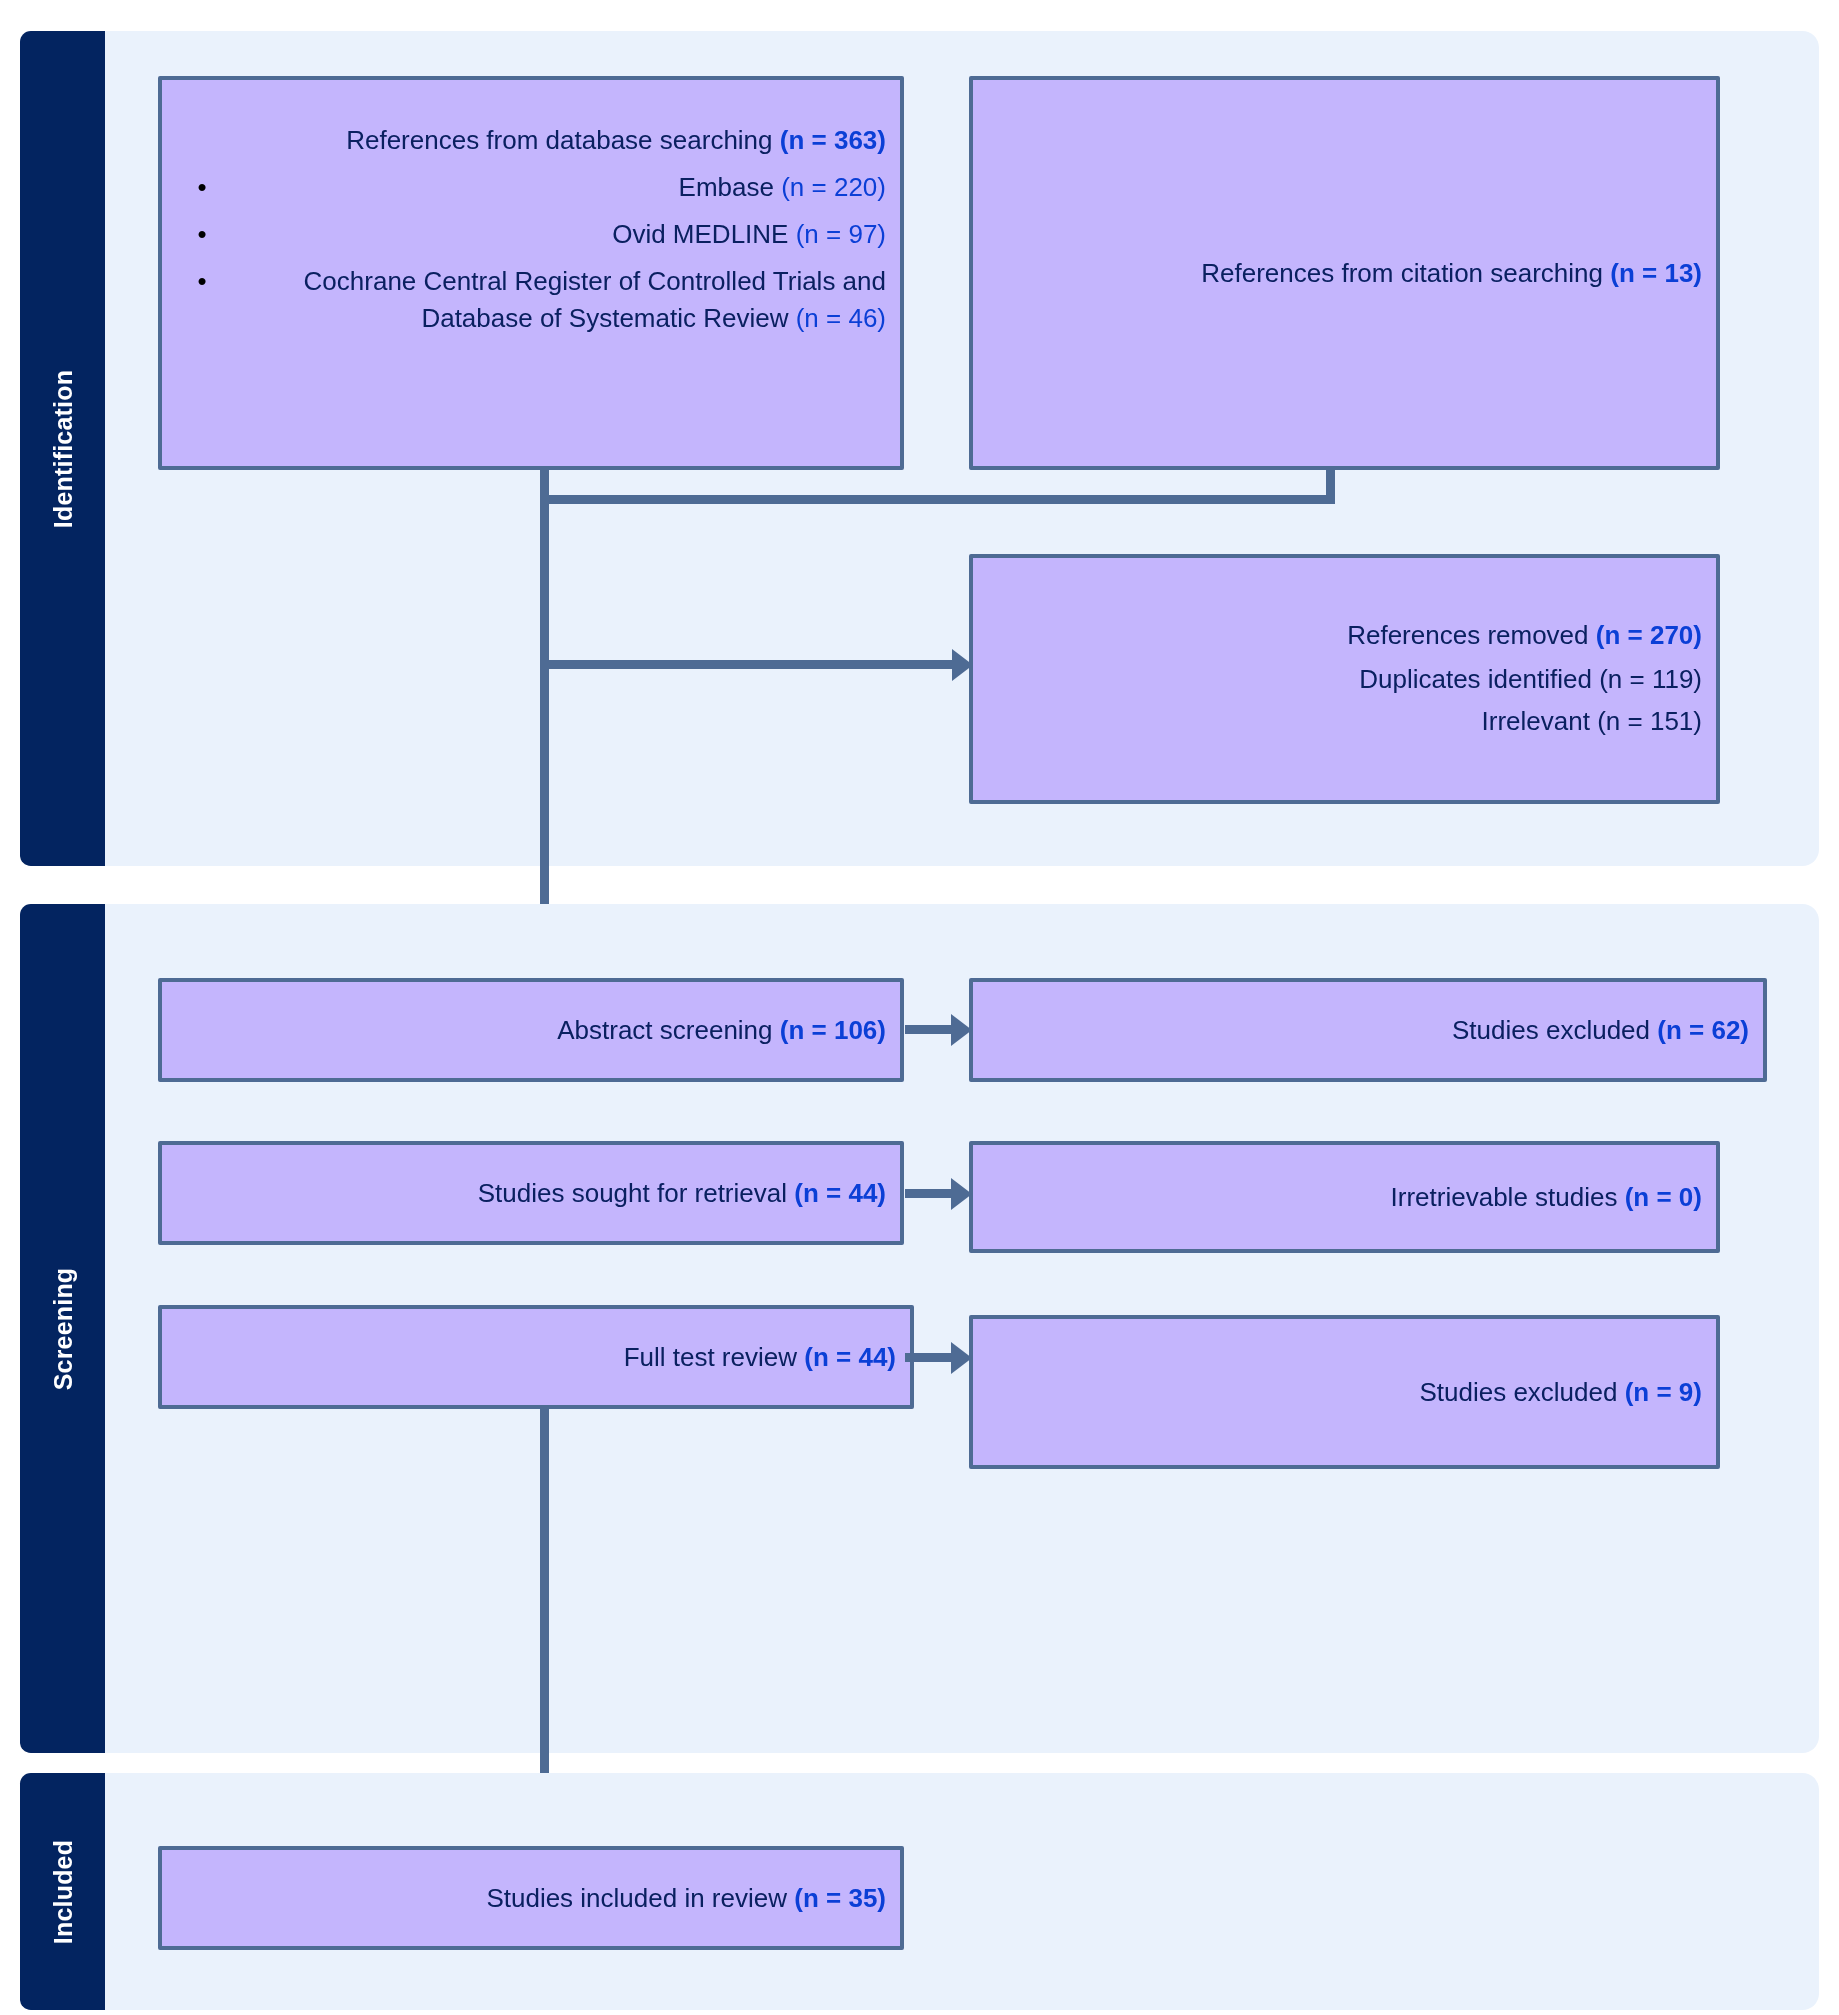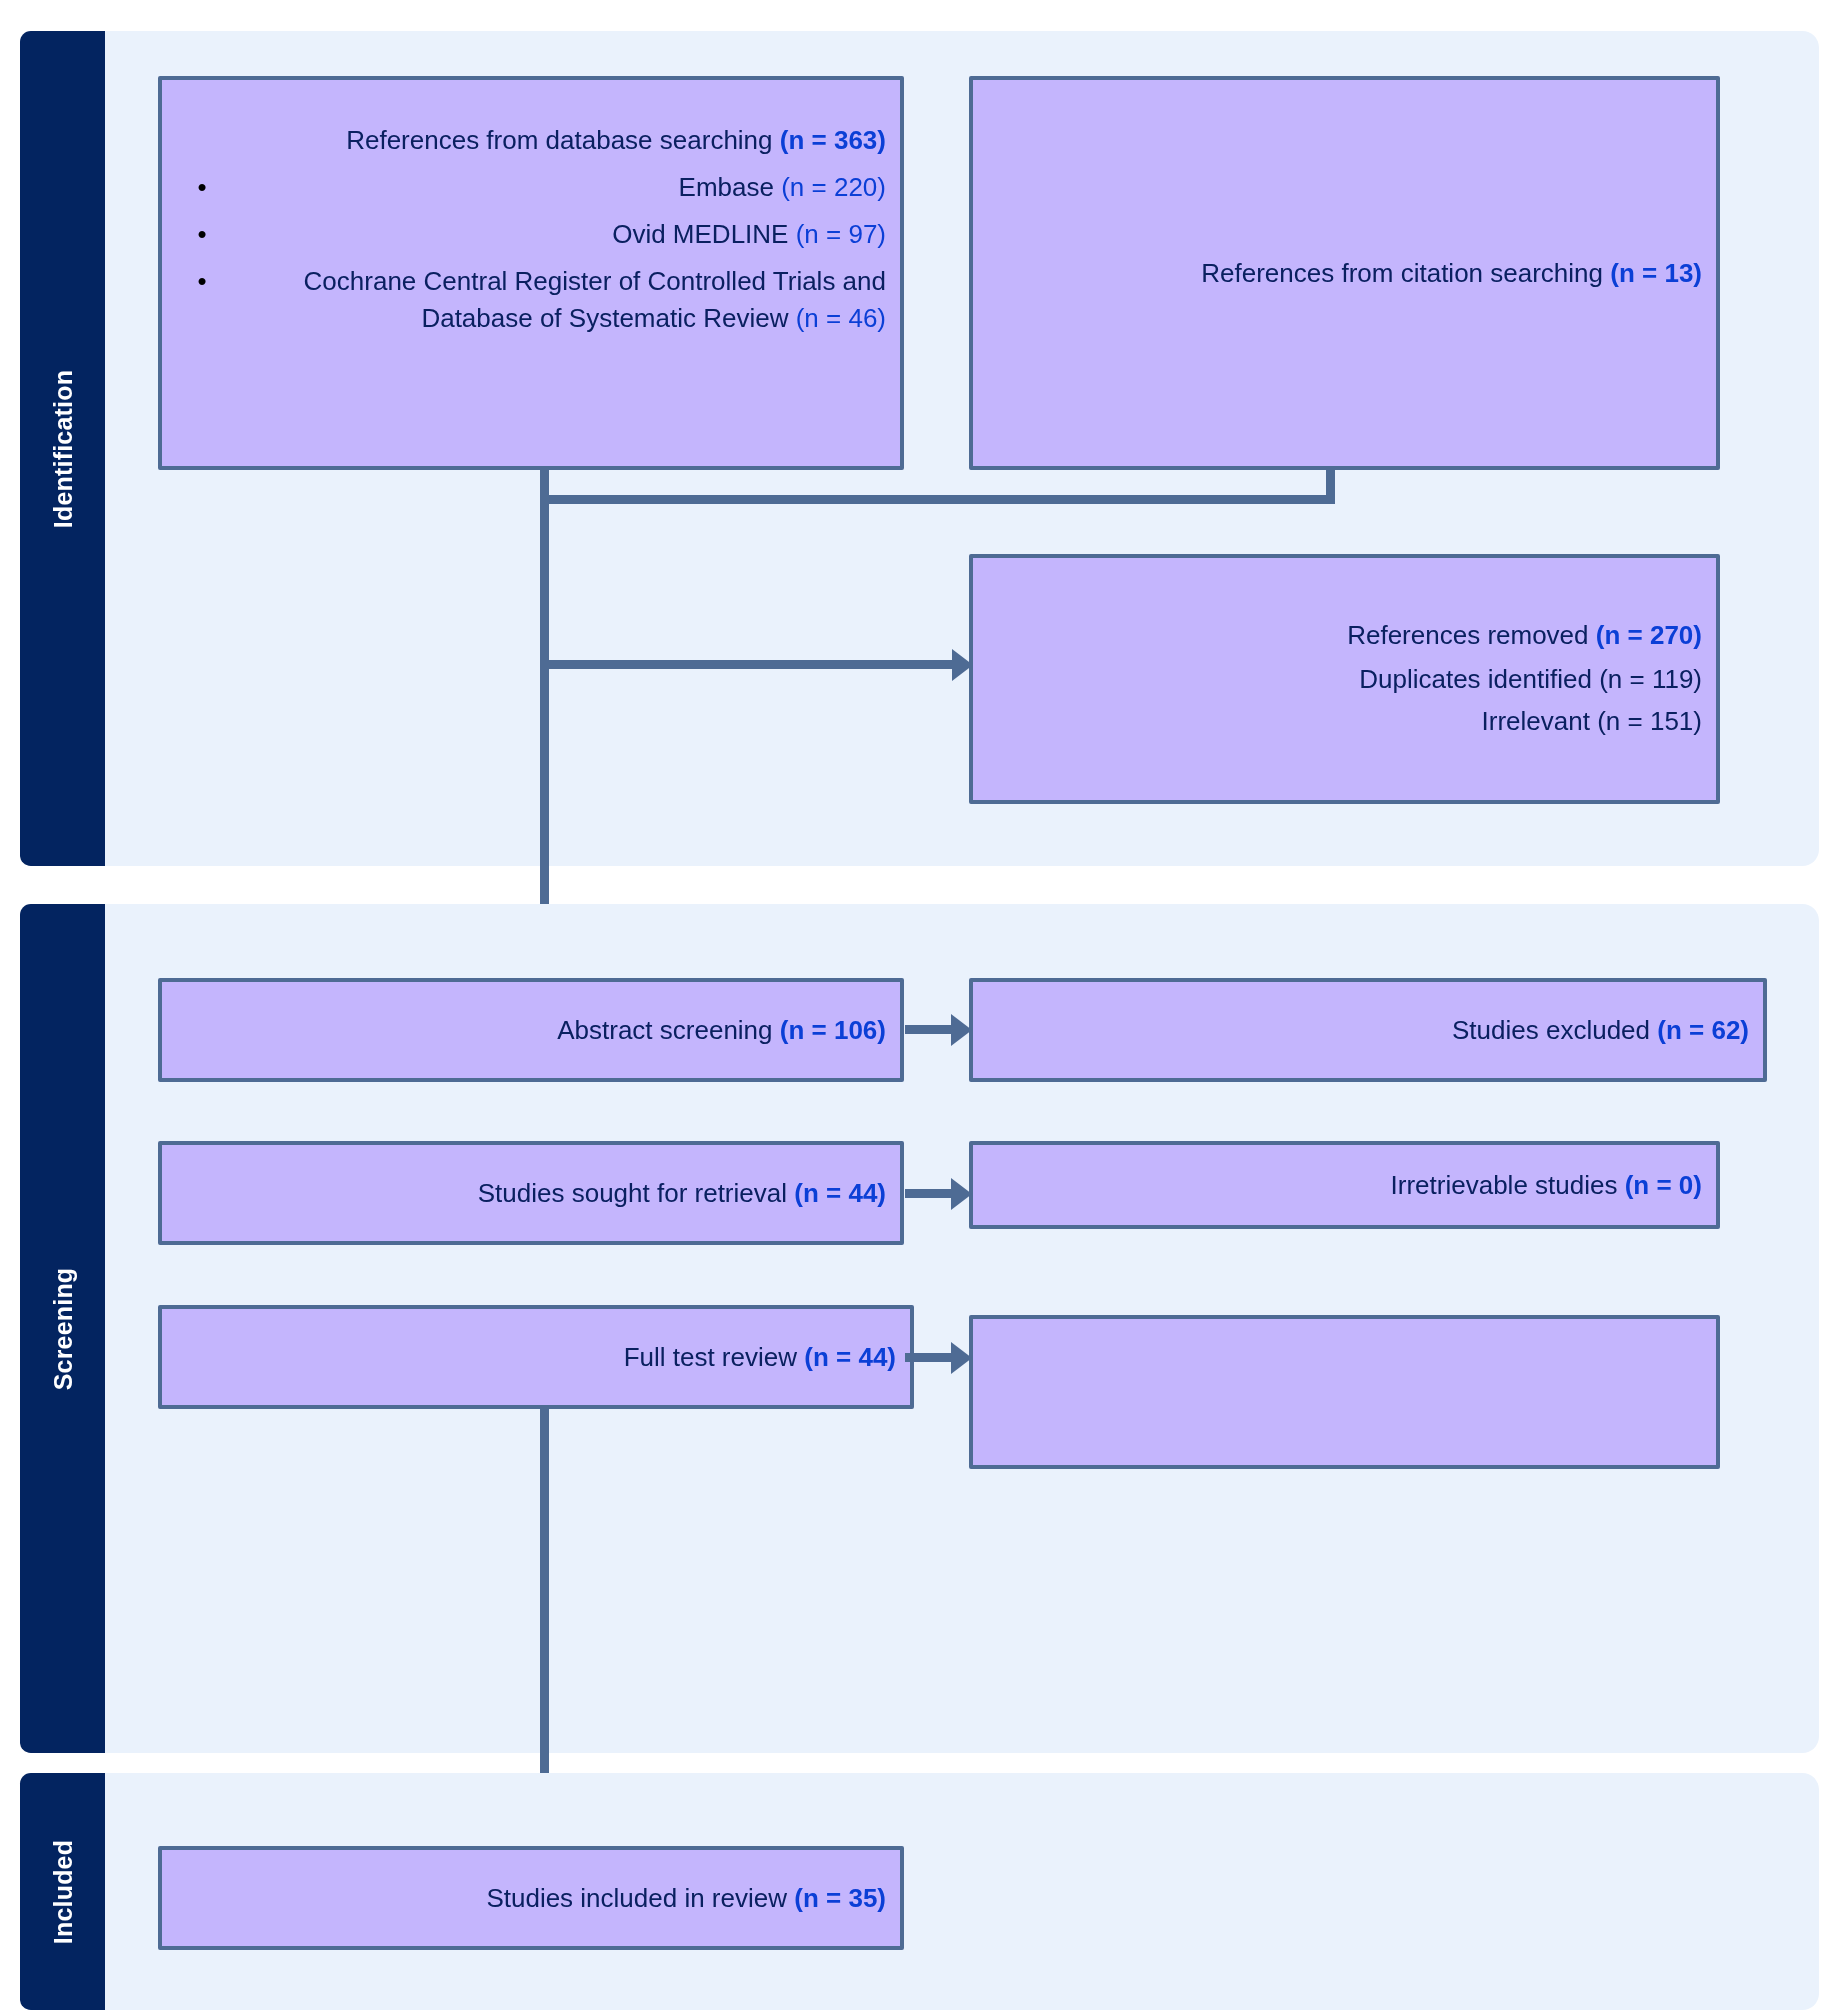--- a/index.html
+++ b/index.html
@@ -134,38 +134,42 @@
 <div class="ln" style="left:905px;top:1025px;width:46px;height:9.2px;"></div>
 <div class="arrowhead ah-right" style="left:951px;top:1014px;"></div>
 
 <div class="box" id="box-sought" style="left:158px;top:1141px;width:746px;height:104px;">
   <div class="txt mid">
     <span>Studies sought for retrieval</span>
     <b class="accent">(n = 44)</b>
   </div>
 </div>
 
-<div class="box" id="box-irr" style="left:969px;top:1141px;width:751px;height:88px;">
+<div class="box" id="box-irr" style="left:969px;top:1141px;width:751px;height:112px;">
   <div class="txt mid">
     <span>Irretrievable studies</span>
     <b class="accent">(n = 0)</b>
   </div>
 </div>
 <div class="ln" style="left:905px;top:1189px;width:46px;height:9.2px;"></div>
 <div class="arrowhead ah-right" style="left:951px;top:1178px;"></div>
 
 <div class="box" id="box-full" style="left:158px;top:1305px;width:756px;height:104px;">
   <div class="txt mid">
     <span>Full test review</span>
     <b class="accent">(n = 44)</b>
   </div>
 </div>
 
 <div class="box" id="box-exc2" style="left:969px;top:1315px;width:751px;height:154px;">
   <div class="txt mid">
+    <div>
+      <span>Studies excluded</span>
+      <b class="accent">(n = 9)</b>
+    </div>
   </div>
 </div>
 <div class="ln" style="left:905px;top:1353px;width:46px;height:9.2px;"></div>
 <div class="arrowhead ah-right" style="left:951px;top:1342px;"></div>
 
 <div class="ln" style="left:540px;top:1409px;width:9.2px;height:420px;"></div>
 <div class="arrowhead ah-down" style="left:528px;top:1826px;"></div>
 
 <div class="band" id="band-included">
   <div class="tabrail">

